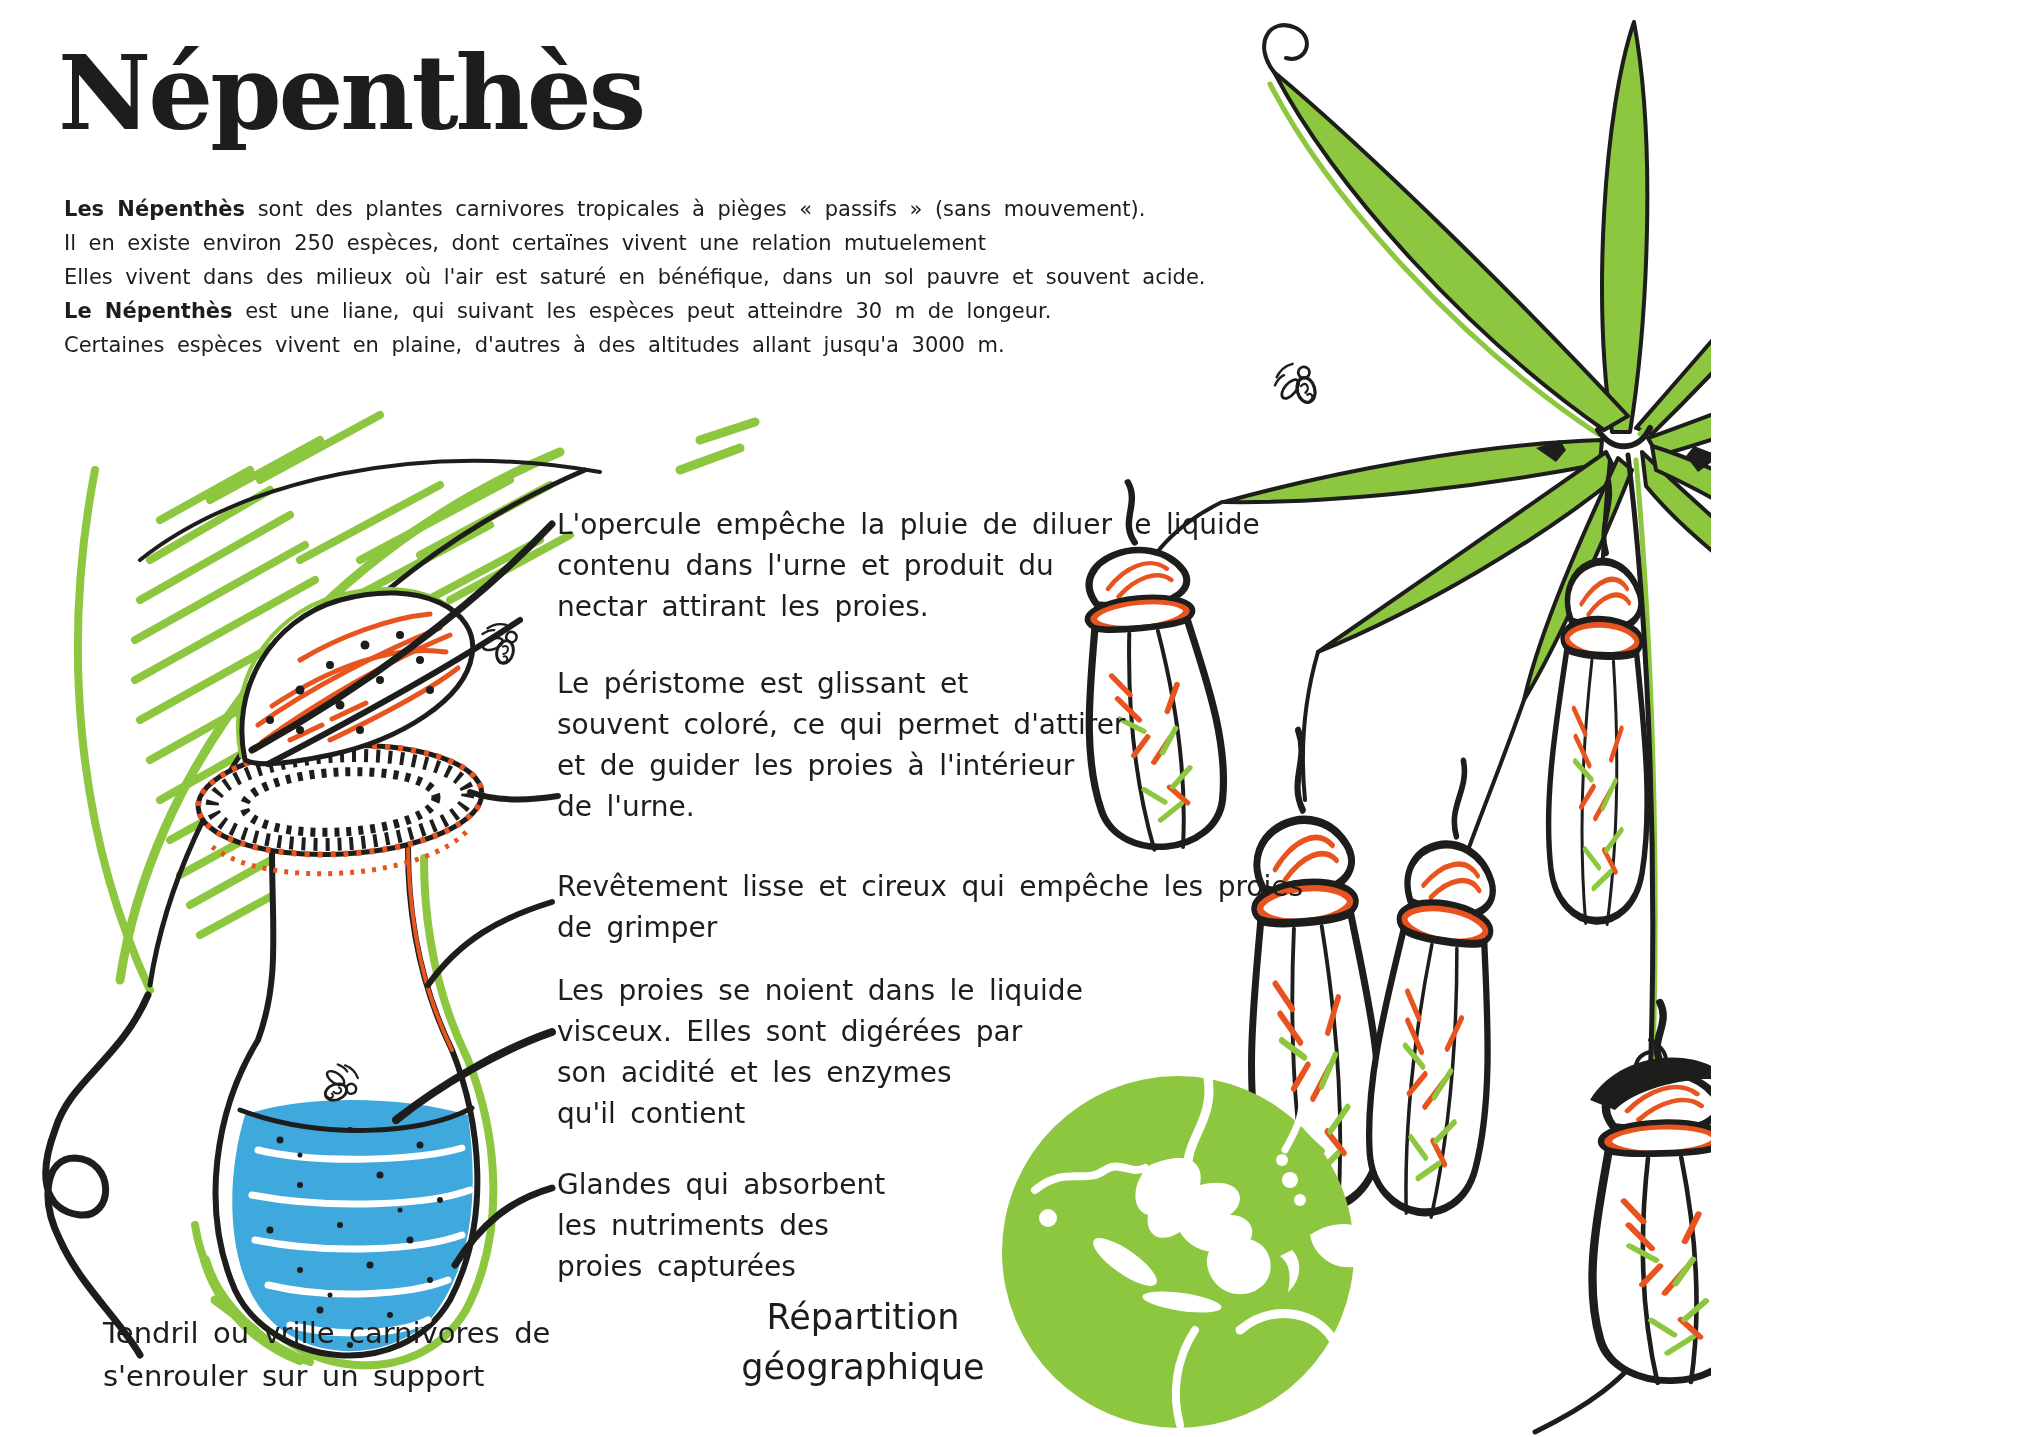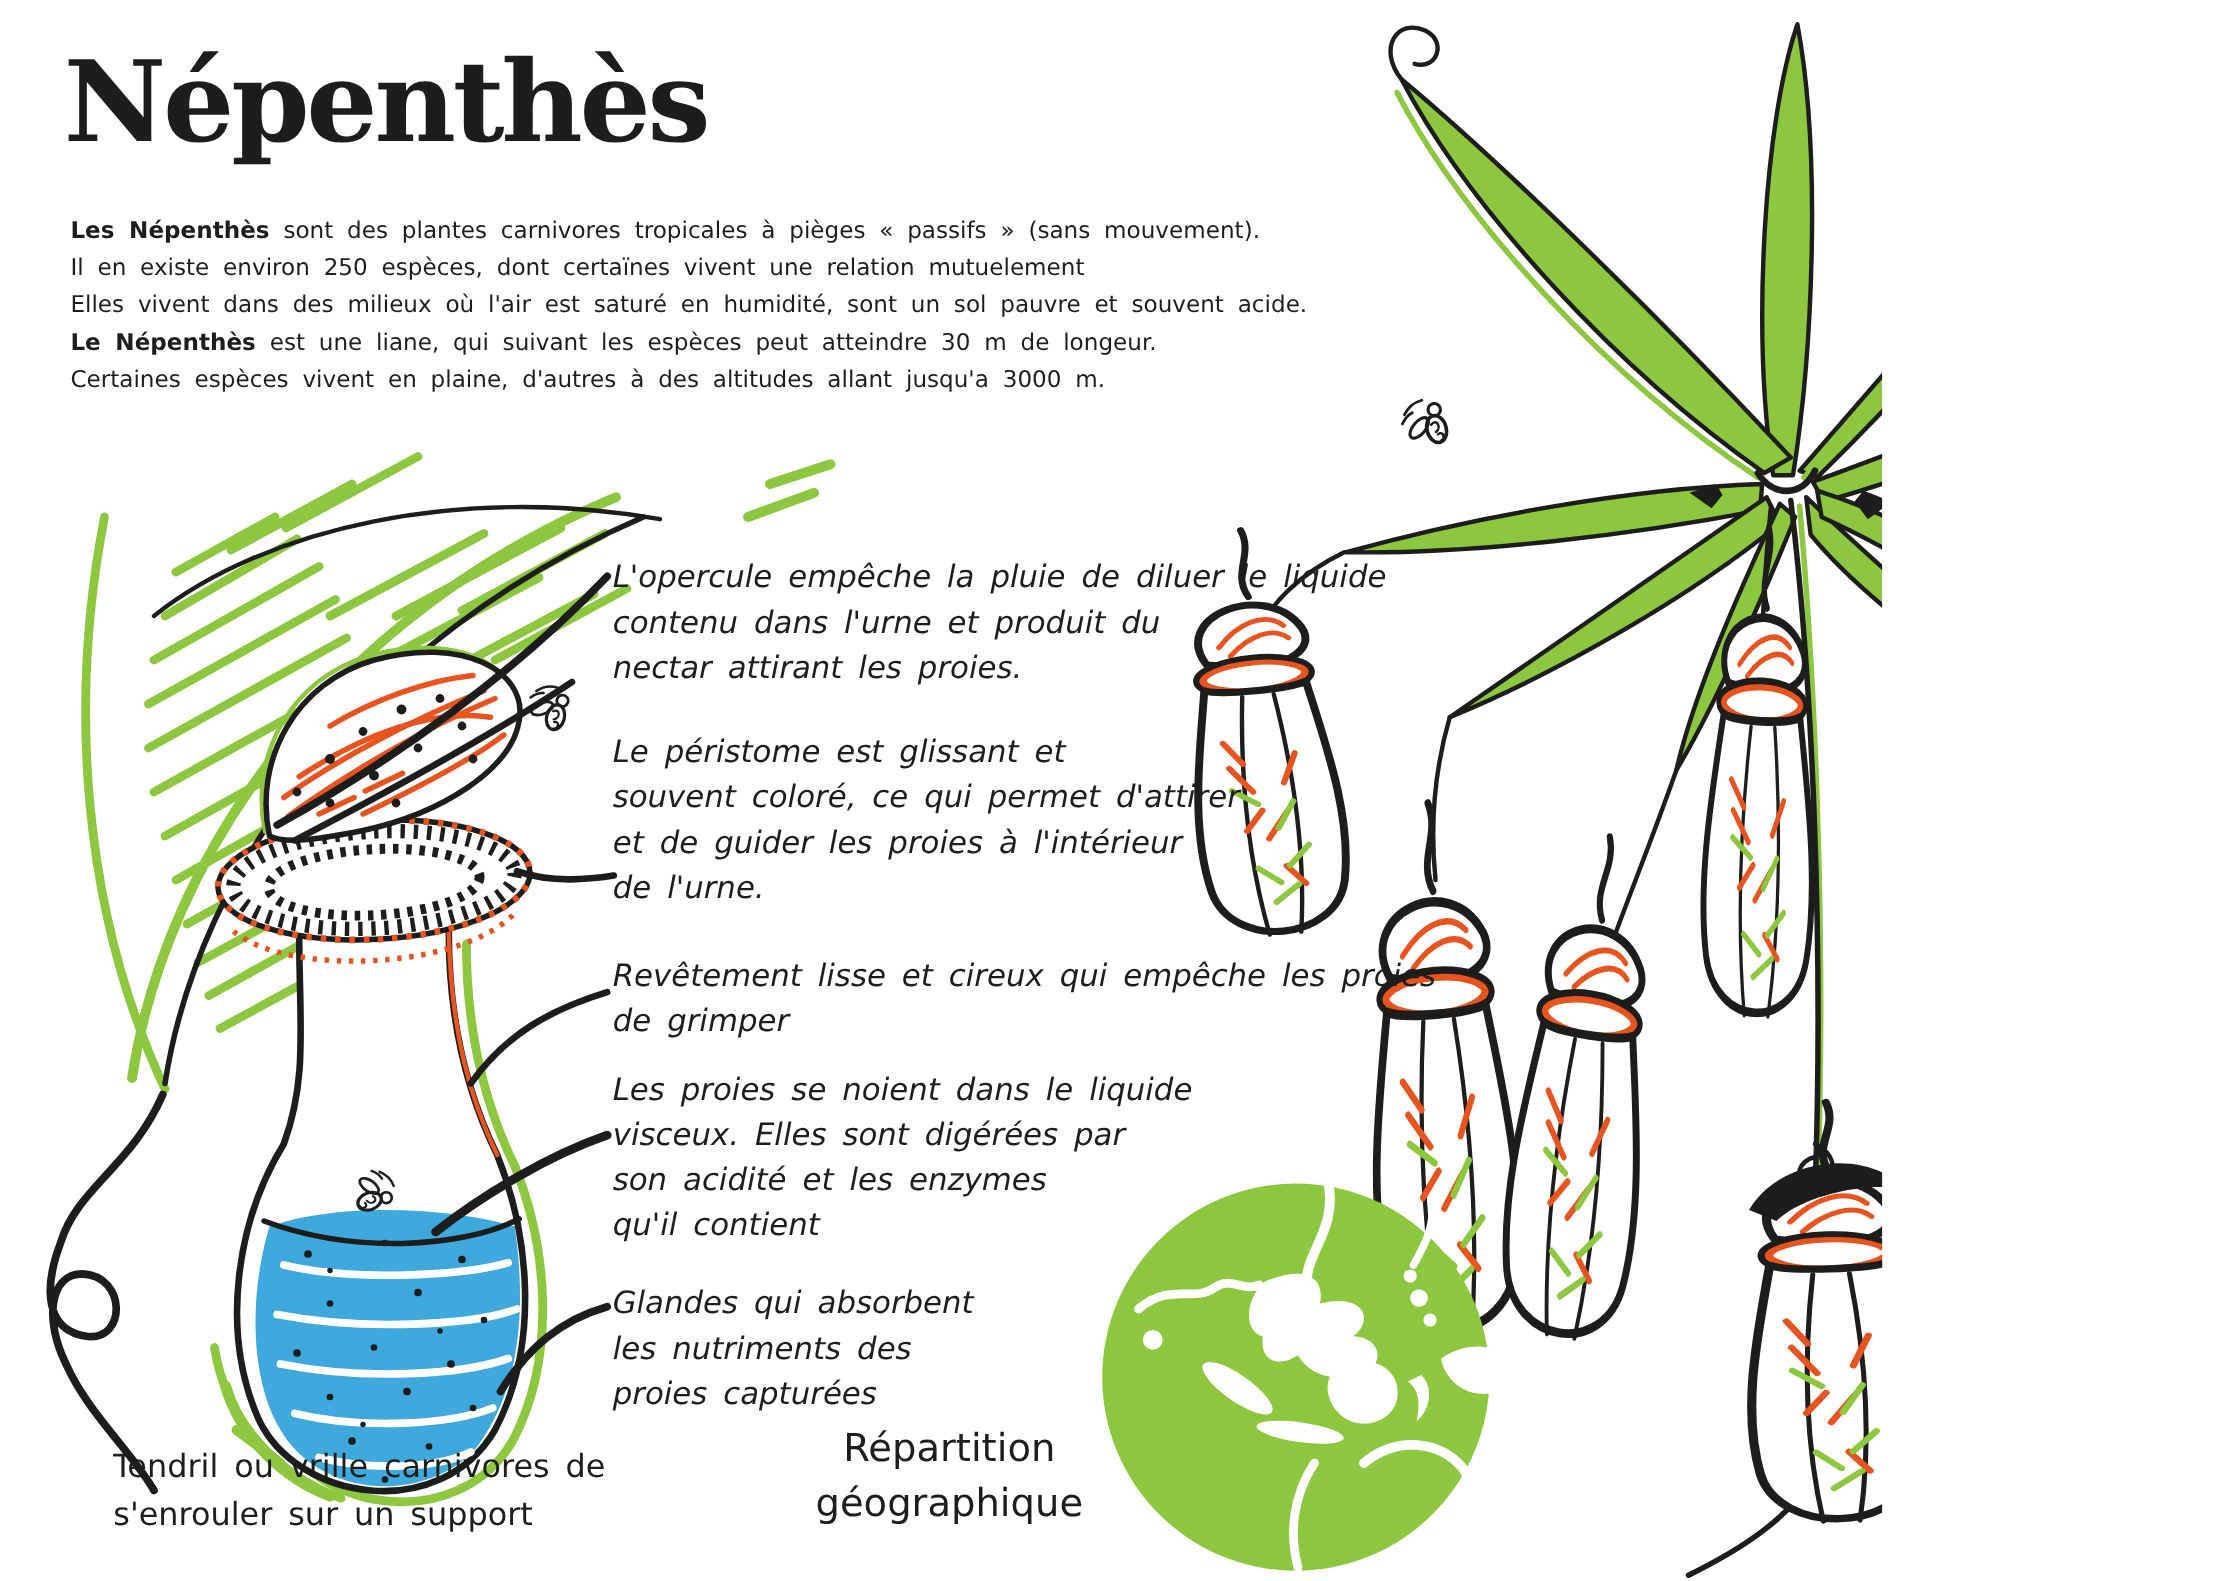--- a/index.html
+++ b/index.html
@@ -4,21 +4,21 @@
 <style>
   html,body{margin:0;padding:0;background:#ffffff;}
   #poster{position:relative;width:1711px;height:1437px;background:#ffffff;overflow:hidden;
           font-family:"DejaVu Sans","Liberation Sans",sans-serif;color:#1D1D1B;}
   #art{position:absolute;left:0;top:0;z-index:1;}
   .txt{position:absolute;z-index:2;}
   #title{left:58px;top:40px;font-family:"DejaVu Serif","Liberation Serif",serif;
          font-weight:bold;font-size:102px;letter-spacing:-3px;line-height:1.05;}
   .intro{left:64px;top:192px;font-size:21px;line-height:34px;word-spacing:0.28em;white-space:nowrap;}
   .intro .b{font-weight:bold;}
-  .callout{font-size:28px;line-height:41px;word-spacing:0.2em;white-space:pre-line;font-style:italic;}
+  .callout{font-size:28px;line-height:41px;word-spacing:0.2em;white-space:pre-line;}
   #c-opercule{left:557px;top:504px;}
   #c-peristome{left:557px;top:663px;}
   #c-revetement{left:557px;top:866px;}
   #c-liquide{left:557px;top:970px;}
   #c-glandes{left:557px;top:1164px;}
   #tendril-label{left:103px;top:1312px;font-size:29px;line-height:43px;word-spacing:0.18em;white-space:pre-line;}
   #map-label{left:728px;top:1292px;width:270px;text-align:center;font-size:35px;line-height:50px;white-space:pre-line;}
   #credit{left:1992px;top:1182px;transform:rotate(-90deg);transform-origin:0 0;
           color:#8DC63F;font-size:20px;white-space:nowrap;letter-spacing:0.5px;}
   #logo-text{left:1856px;top:1332px;font-family:"DejaVu Serif","Liberation Serif",serif;
@@ -256,21 +256,21 @@
                M 1856,1348 l 11,4 M 1851,1358 l 10,6 M 1844,1367 l 8,8 M 1835,1374 l 6,9"></path>
     </g>
   </g>
 </svg>
 
   <h1 class="txt" id="title" style="margin:0;">Népenthès</h1>
 
   <div class="txt intro">
     <div><span class="b">Les Népenthès</span><span> sont des plantes carnivores tropicales à pièges « passifs » (sans mouvement).</span></div>
     <div>Il en existe environ 250 espèces, dont certaïnes vivent une relation mutuelement</div>
-    <div>Elles vivent dans des milieux où l'air est saturé en humidité, sont un sol pauvre et souvent acide.</div>
+    <div>Elles vivent dans des milieux où l'air est saturé en bénéfique, dans un sol pauvre et souvent acide.</div>
     <div><span class="b">Le Népenthès</span><span> est une liane, qui suivant les espèces peut atteindre 30 m de longeur.</span></div>
     <div>Certaines espèces vivent en plaine, d'autres à des altitudes allant jusqu'a 3000 m.</div>
   </div>
 
   <div class="txt callout" id="c-opercule">L'opercule empêche la pluie de diluer le liquide
 contenu dans l'urne et produit du
 nectar attirant les proies.</div>
   <div class="txt callout" id="c-peristome">Le péristome est glissant et
 souvent coloré, ce qui permet d'attirer
 et de guider les proies à l'intérieur

